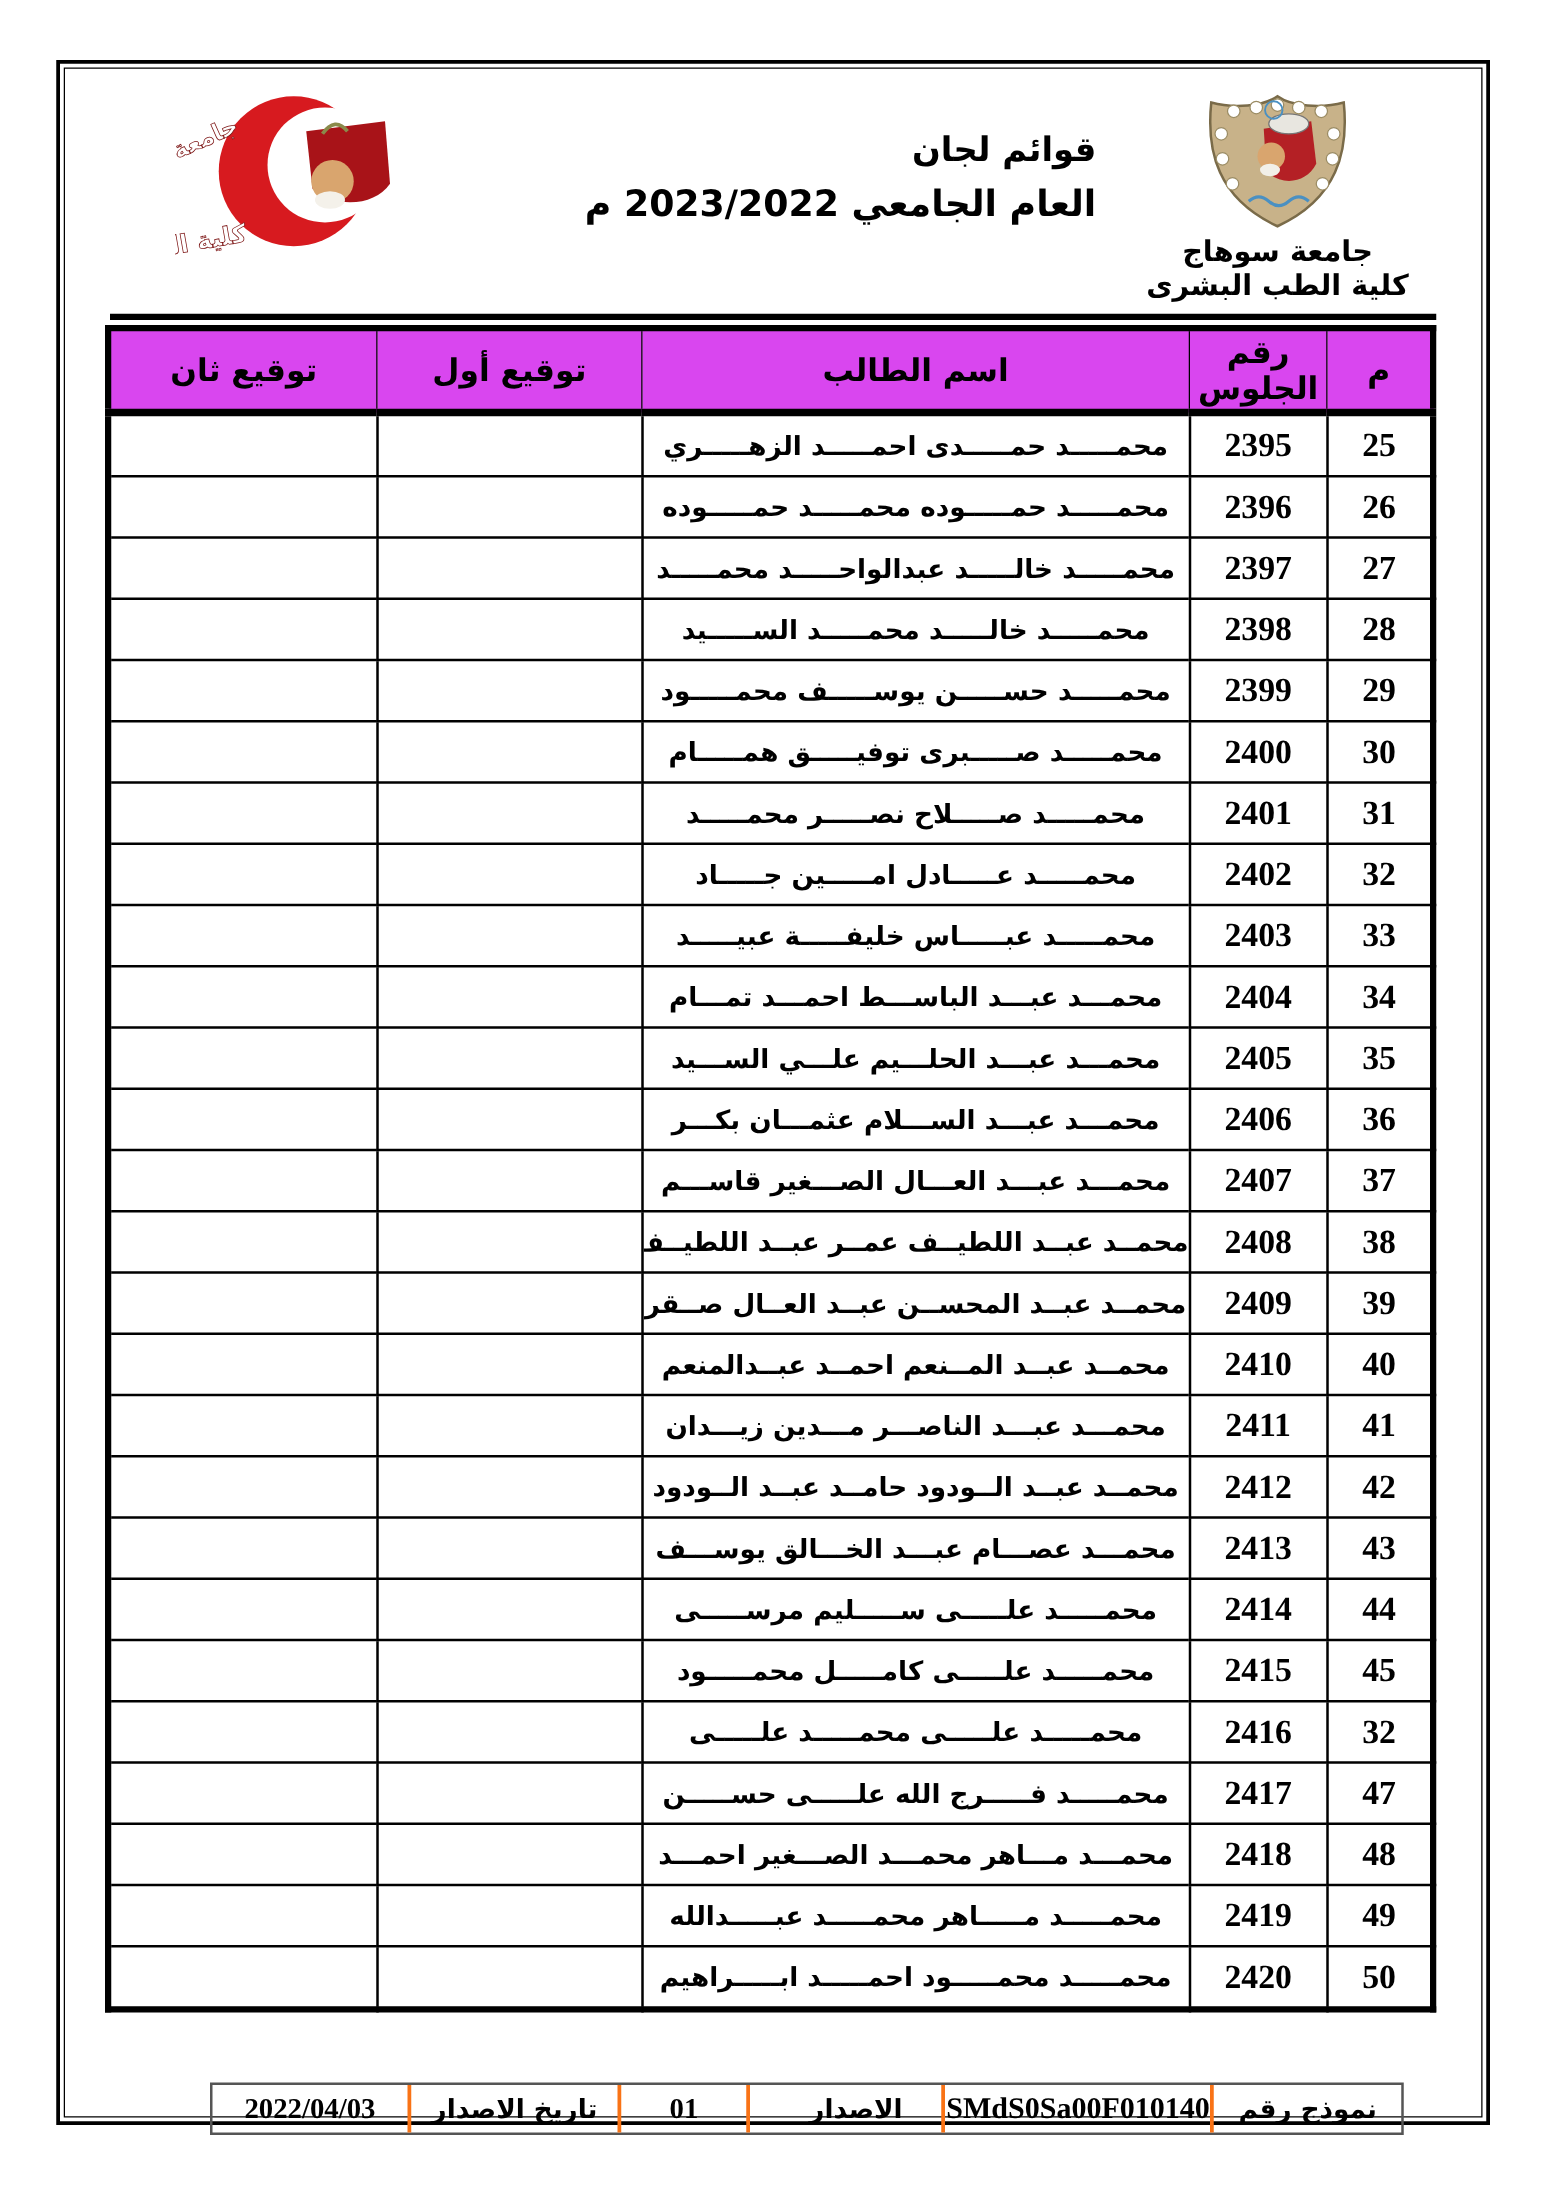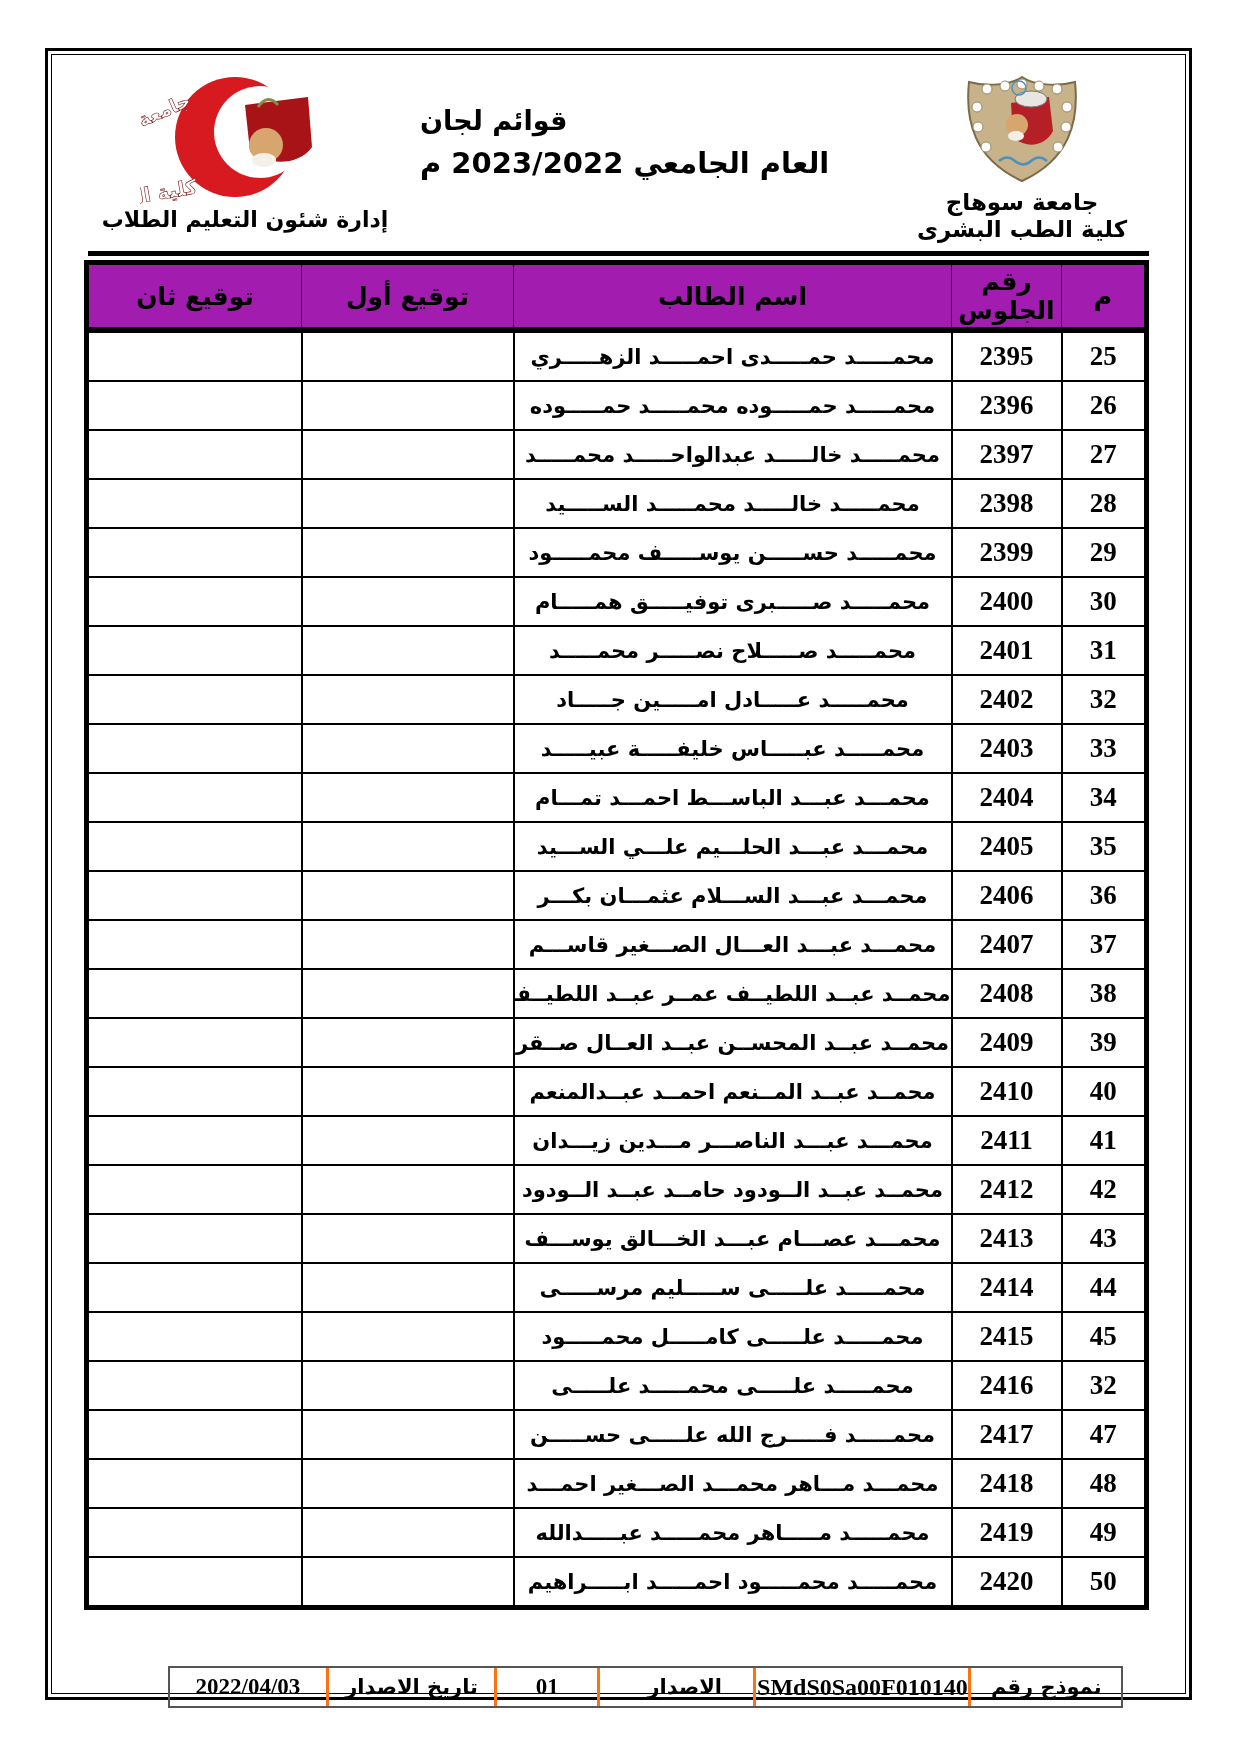--- a/index.html
+++ b/index.html
@@ -12,34 +12,34 @@
     position:absolute;left:45px;top:48px;width:1147px;height:1652px;
     border:3px solid #000;box-sizing:border-box;background:#fff;
   }
   .frame-inner{
     position:absolute;inset:3px;border:1px solid #000;box-sizing:border-box;
   }
   
   .header{height:196px;display:flex;justify-content:space-between;padding:10px 18px 0 18px;box-sizing:border-box;}
   .org-block{width:290px;text-align:center;padding-top:8px;}
   .org-line{font-weight:bold;font-size:23px;line-height:27px;}
-  .title-block{flex:1;text-align:left;padding-top:34px;}
+  .title-block{flex:1;text-align:right;padding-top:34px;}
   .title-line{font-weight:bold;font-size:27px;line-height:43px;}
   .title-line.year{font-size:29px;}
   .dept-block{width:350px;text-align:center;padding-top:2px;}
   .dept-line{font-weight:bold;font-size:22px;margin-top:-4px;}
   
   .table-zone{margin:0 36px;}
   .top-rule{height:5px;background:#000;margin-bottom:4px;}
   table.students{
     width:100%;border-collapse:collapse;table-layout:fixed;
     border:5px solid #000;
   }
   table.students th{
-    background:#a21caf;border:1px solid #000;border-bottom:6px solid #000;
+    background:#d946ef;border:1px solid #000;border-bottom:6px solid #000;
     height:62px;font-size:25px;font-weight:bold;padding:0;
   }
   table.students td{
     border:2px solid #000;height:47px;padding:0;overflow:hidden;
   }
   td.c-no,td.c-seat{
     font-family:"Liberation Serif","DejaVu Serif",serif;
     font-weight:bold;font-size:27px;text-align:center;
   }
   td.c-name{
@@ -106,21 +106,20 @@
         <svg width="210" height="140" viewBox="0 0 210 140">
           <circle cx="95" cy="70" r="60" fill="#d71a1f"></circle>
           <circle cx="120" cy="65" r="46" fill="#ffffff"></circle>
           <path d="M105,38 L168,30 L172,80 C160,98 128,100 110,84 Z" fill="#a81318"></path>
           <circle cx="126" cy="78" r="17" fill="#d9a56e"></circle>
           <ellipse cx="124" cy="93" rx="12" ry="7" fill="#f4f1ea"></ellipse>
           <path d="M118,40 q10,-14 20,-2" fill="none" stroke="#8a8a4a" stroke-width="3"></path>
           <text x="52" y="38" transform="rotate(-24 52 38)" font-family="DejaVu Sans, sans-serif" font-size="19" font-weight="bold" fill="#ffffff" stroke="#7a1010" stroke-width="0.6">جامعة سوهاج</text>
           <text x="58" y="126" transform="rotate(-10 58 126)" font-family="DejaVu Sans, sans-serif" font-size="20" font-weight="bold" fill="#ffffff" stroke="#7a1010" stroke-width="0.6">كلية الطب</text>
         </svg>
-        <div class="dept-line">إدارة شئون التعليم الطلاب</div>
       </div>
     </div>
 
     <div class="table-zone">
       <div class="top-rule"></div>
       <table class="students">
         <colgroup>
           <col style="width:85px">
             <col style="width:110px">
             <col style="width:438px">

